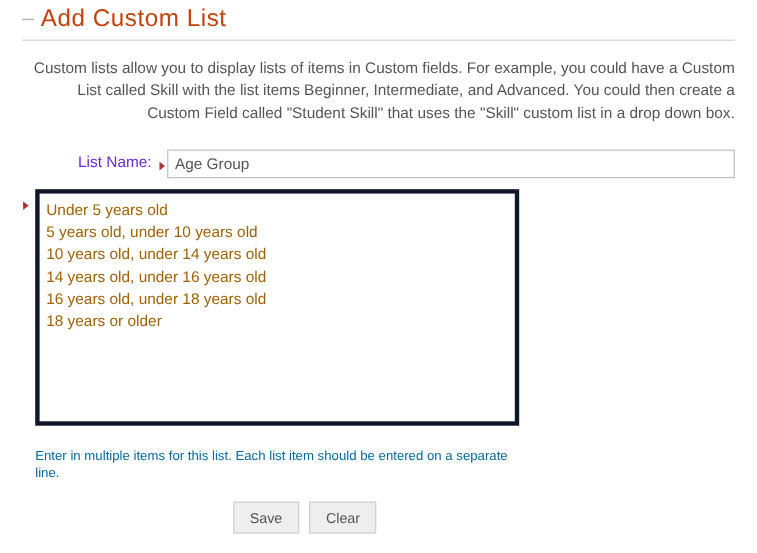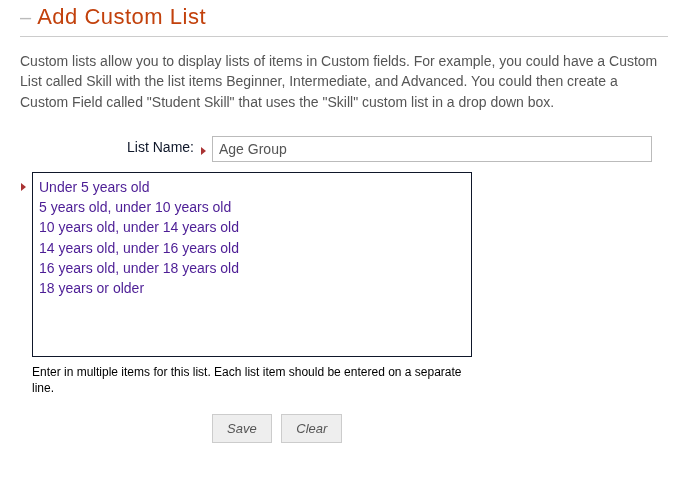--- a/index.html
+++ b/index.html
@@ -29,93 +29,93 @@
       font-size: 22px;
       font-weight: 300;
       color: #c2410c;
       letter-spacing: 0.5px;
     }
     .intro {
       margin: 14px 20px 24px 20px;
       font-size: 14px;
       line-height: 1.45;
       color: #555;
+      text-align: right;
     }
     .form-row {
       display: flex;
       align-items: flex-start;
       margin: 0 20px 10px 20px;
     }
     .label-col {
       width: 180px;
       text-align: right;
       padding-right: 6px;
       padding-top: 3px;
       font-size: 14px;
-      color: #0f172a;
+      color: #6d28d9;
     }
     .req-marker {
       display: inline-block;
       width: 0;
       height: 0;
       border-top: 4px solid transparent;
       border-bottom: 4px solid transparent;
       border-left: 5px solid #a33;
       margin-left: 1px;
       vertical-align: middle;
     }
     .req-cell {
       width: 12px;
       padding-top: 7px;
       text-align: left;
     }
     .field-col {
       flex: 1;
     }
     input[type="text"] {
-      width: 440px;
+      width: 516px;
       padding: 4px 6px;
       font-size: 14px;
       font-family: inherit;
       border: 1px solid #bbb;
       color: #555;
     }
     textarea {
       width: 440px;
-      height: 185px;
+      height: 215px;
       padding: 4px 6px;
       font-size: 14px;
       font-family: inherit;
-      border: 1px solid #0f172a;
-      color: #4c1d95;
+      border: 4px solid #0f172a;
+      color: #a16207;
       resize: none;
       overflow-y: scroll;
       line-height: 1.45;
     }
     .hint {
-      margin-top: 4px;
+      margin-top: 16px;
       font-size: 12px;
-      color: #000000;
+      color: #0369a1;
       width: 440px;
       line-height: 1.35;
     }
     .btn-row {
       margin: 18px 20px 0 20px;
       padding-left: 192px;
     }
     button {
       font-family: inherit;
       font-size: 13px;
       padding: 6px 14px;
       margin-right: 6px;
       background: #eee;
       border: 1px solid #ccc;
       color: #555;
       cursor: pointer;
-      font-style: italic;
     }
   </style>
 </head>
 <body>
 
 <div class="header">
   <span class="header-dash">–</span>
   <span class="header-title">Add Custom List</span>
 </div>
 

